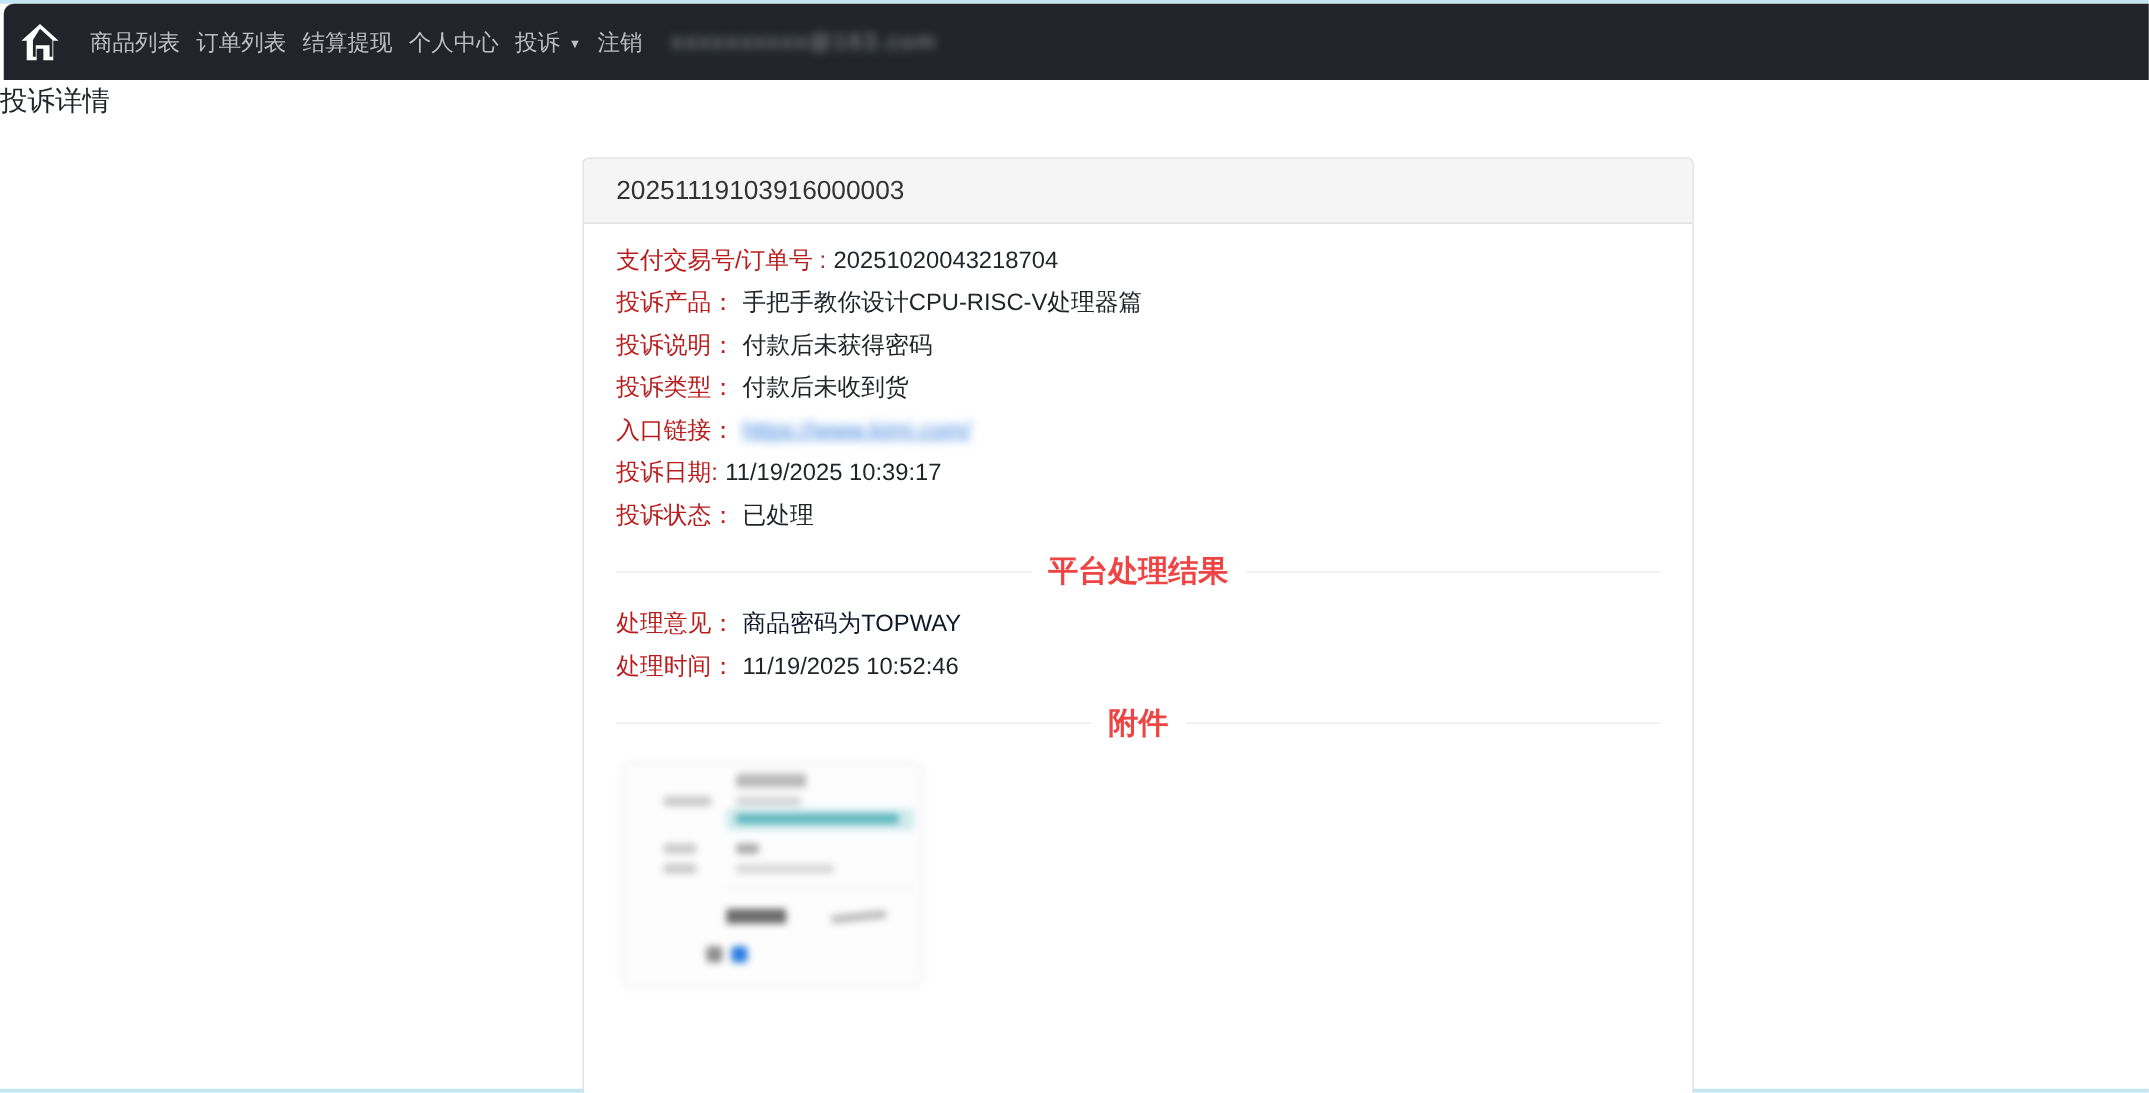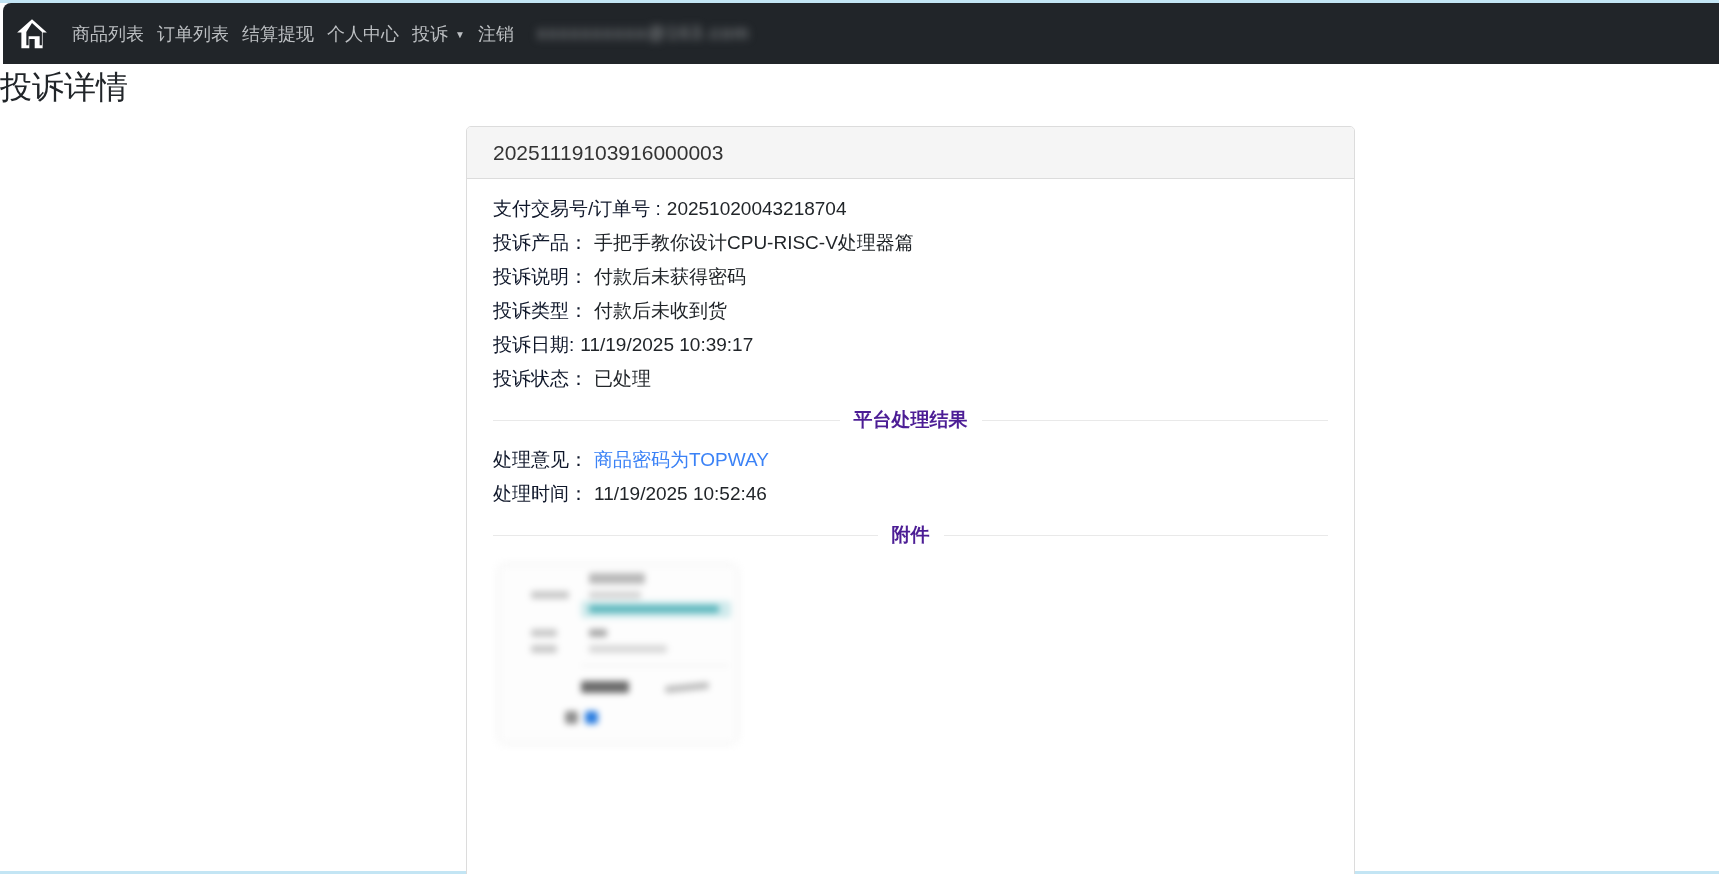--- a/index.html
+++ b/index.html
@@ -15,40 +15,40 @@
     background:#212529; border-top-left-radius:8px;
     display:flex; align-items:center; padding-left:7px; }
   .home-link { width:44px; height:44px; display:flex; align-items:center; justify-content:center; cursor:pointer; }
   .nav-items { display:flex; align-items:center; column-gap:13px; margin-left:18px; }
   .nav-item { color:#bcbfc2; font-size:18px; cursor:pointer; white-space:nowrap; }
   .caret { font-size:10px; margin-left:7px; color:#bcbfc2; vertical-align:2px; }
   .nav-email { color:#9b9ea1; font-size:18px; margin-left:10px; letter-spacing:2px;
     filter:blur(4px); user-select:none; }
 
   
-  .page-title { position:absolute; left:0px; top:66px; font-size:32px; font-weight:400; color:#212529; }
+  .page-title { position:absolute; left:0px; top:66px; font-size:22px; font-weight:400; color:#212529; }
 
   
   .card { position:absolute; left:466px; top:126px; width:889px; height:842px;
     border:1px solid #dcdcdc; border-radius:5px; background:#ffffff;
     display:flex; flex-direction:column; overflow:hidden; }
   .card-header { height:52px; background:#f5f5f5; border-bottom:1px solid #dcdcdc;
     display:flex; align-items:center; padding-left:26px;
     font-size:21px; color:#333333; }
   .card-body { flex:1; padding:13px 26px 0 26px; position:relative; }
 
   .detail-row { font-size:19px; line-height:34px; color:#212529; white-space:nowrap; }
-  .detail-row .lbl { color:#0f172a; }
+  .detail-row .lbl { color:#b91c1c; }
   .detail-row .val { margin-left:6px; }
   .val-link-blur { color:#3b82e0; text-decoration:underline; filter:blur(4px); cursor:pointer; }
-  .val-blue { color:#3b82f6; }
+  .val-blue { color:#0f172a; }
 
   .section-divider { display:flex; align-items:center; margin:11px 0 10px 0; }
   .section-divider .line { flex:1; height:1px; background:#e9e9e9; }
-  .section-divider .sec-title { margin:0 14px; font-size:19px; font-weight:bold; color:#4c1d95; }
+  .section-divider .sec-title { margin:0 14px; font-size:24px; font-weight:bold; color:#ef4444; }
 
   
   .attachment { position:relative; width:250px; height:183px; margin-top:15px; cursor:pointer; }
   .attachment .blurwrap { position:absolute; inset:0; filter:blur(3px); }
   .rc-card { position:absolute; left:6px; top:2px; width:238px; height:178px; background:#fdfdfd;
     border:1px solid #f0f0f0; border-radius:6px; box-shadow:0 0 8px rgba(0,0,0,0.06); }
   .rc-title { position:absolute; left:96px; top:10px; width:56px; height:11px; background:#b9b9b9; border-radius:2px; }
   .rc-bar { position:absolute; height:8px; background:#c9c9c9; border-radius:2px; }
   .rc-teal { position:absolute; left:88px; top:38px; width:150px; height:17px; background:#cfeaec; border-radius:3px; }
   .rc-teal-inner { position:absolute; left:8px; top:4px; width:130px; height:8px; background:#5cb7bd; border-radius:2px; }
@@ -107,20 +107,23 @@
     <div class="detail-row">
       <span class="lbl">投诉产品：</span><span class="val">手把手教你设计CPU-RISC-V处理器篇</span>
     </div>
     <div class="detail-row">
       <span class="lbl">投诉说明：</span><span class="val">付款后未获得密码</span>
     </div>
     <div class="detail-row">
       <span class="lbl">投诉类型：</span><span class="val">付款后未收到货</span>
     </div>
     <div class="detail-row">
+      <span class="lbl">入口链接：</span><span class="val val-link-blur">https://www.kimi.com/</span>
+    </div>
+    <div class="detail-row">
       <span class="lbl">投诉日期:</span><span class="val">11/19/2025 10:39:17</span>
     </div>
     <div class="detail-row">
       <span class="lbl">投诉状态：</span><span class="val">已处理</span>
     </div>
 
     <div class="section-divider">
       <span class="line"></span>
       <span class="sec-title">平台处理结果</span>
       <span class="line"></span>

